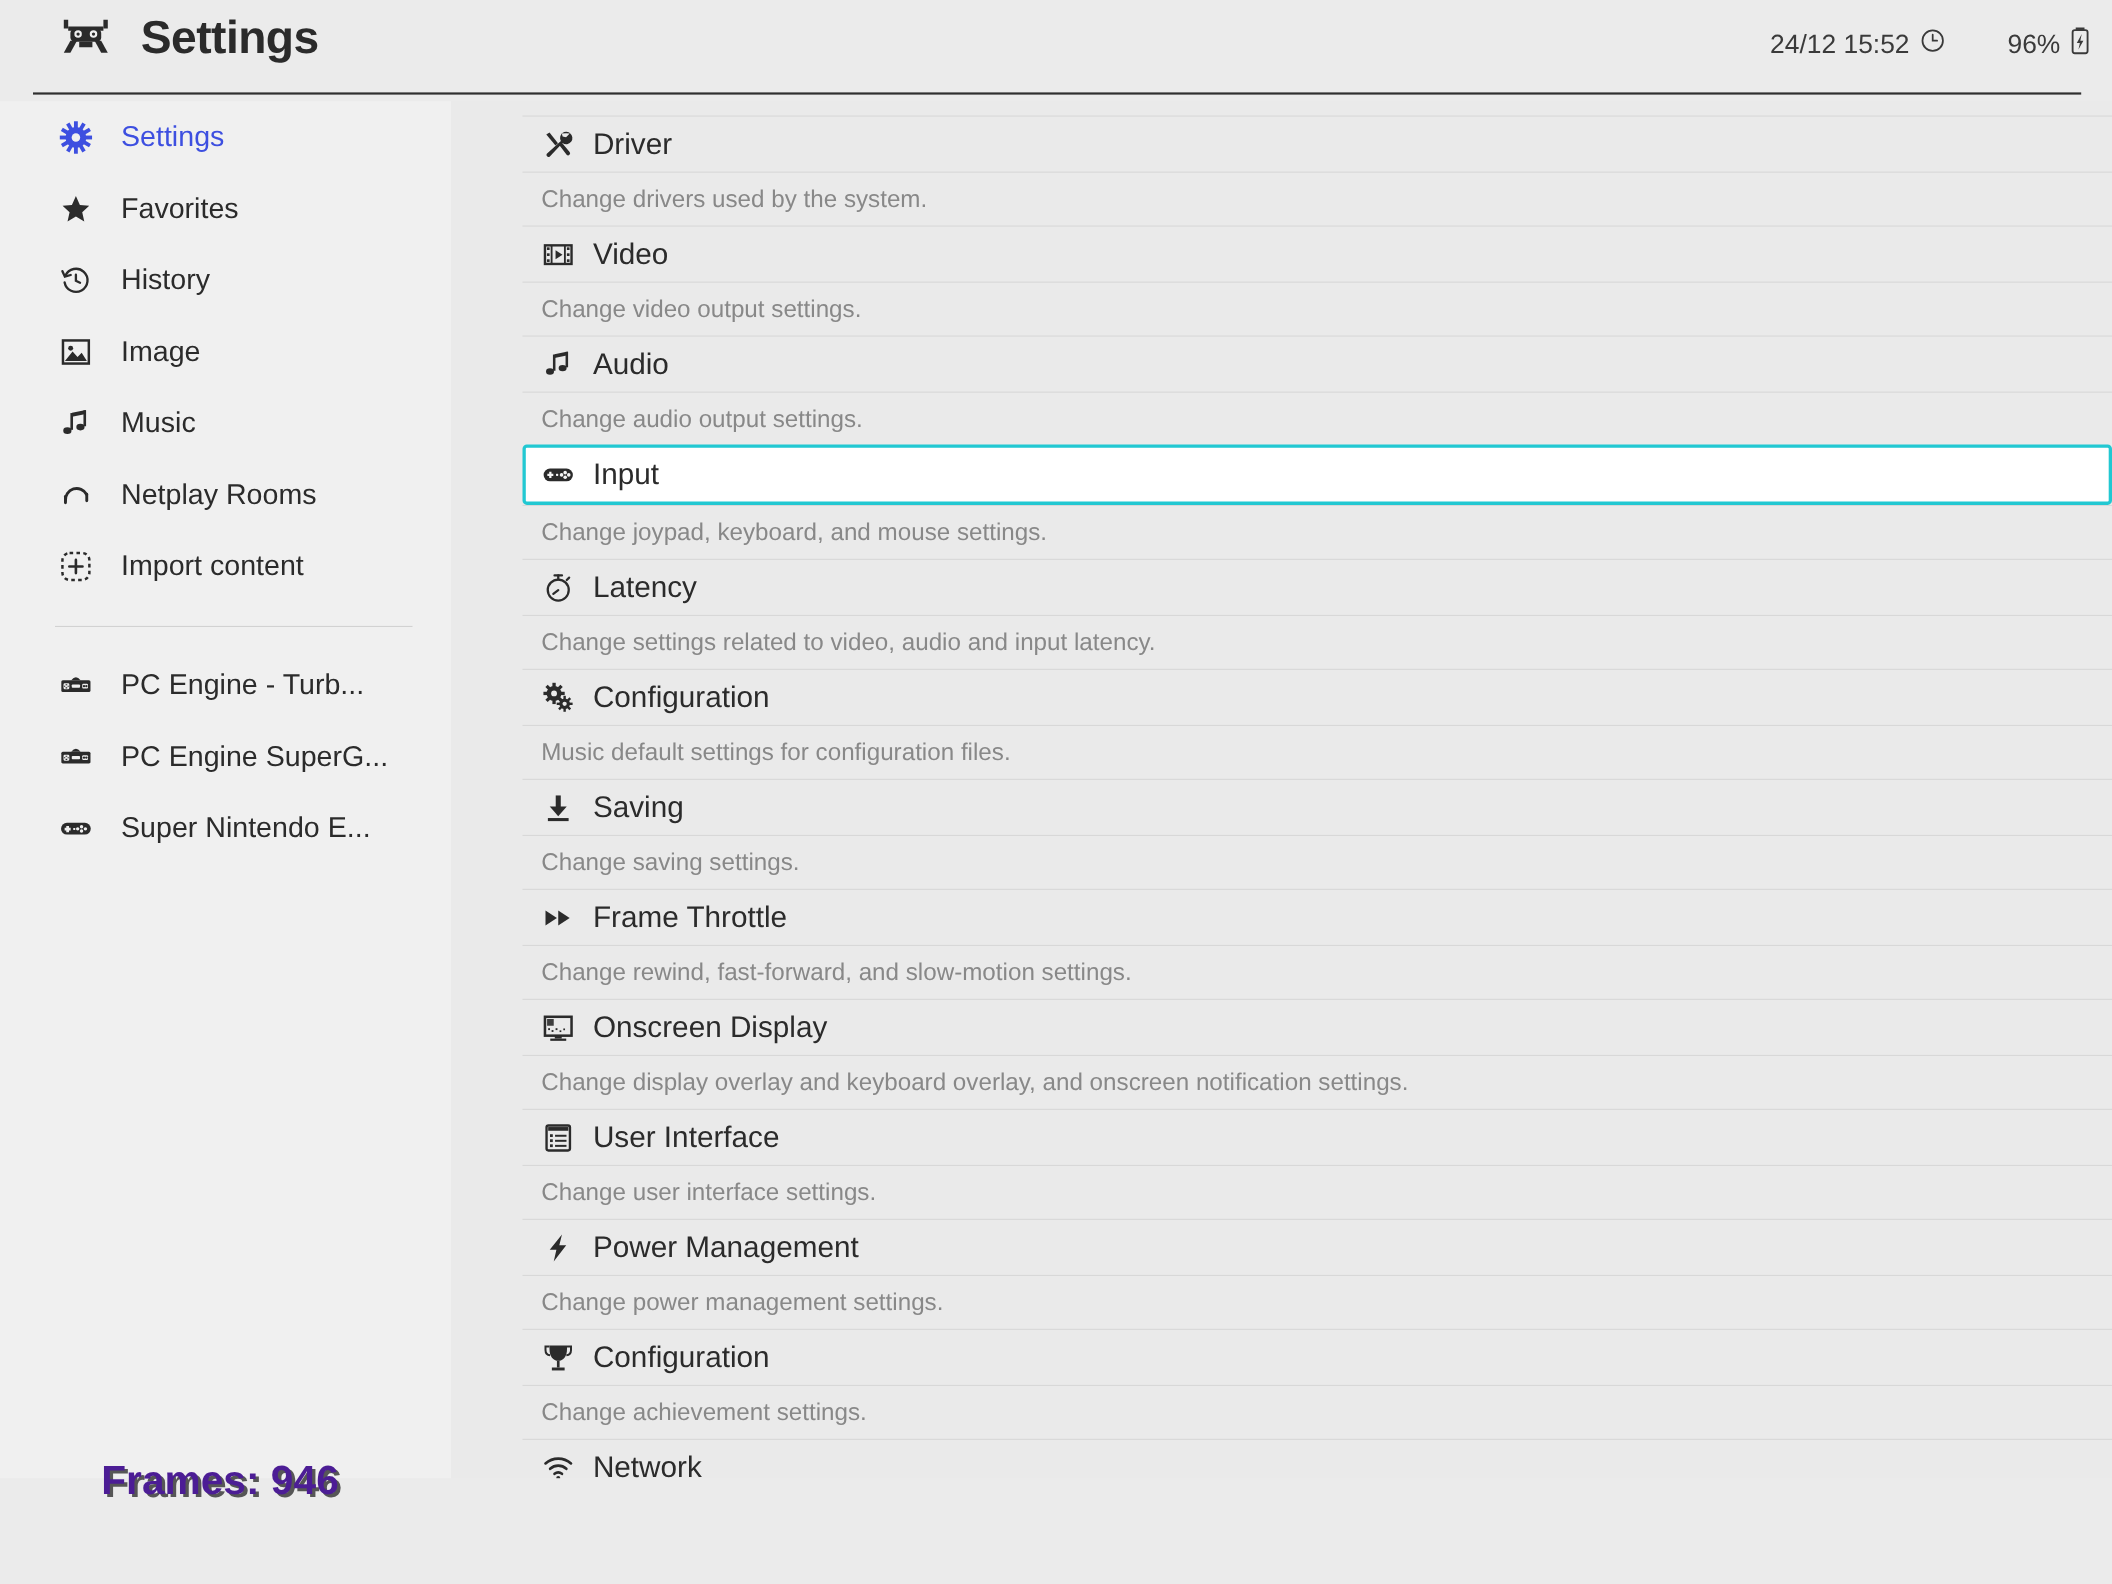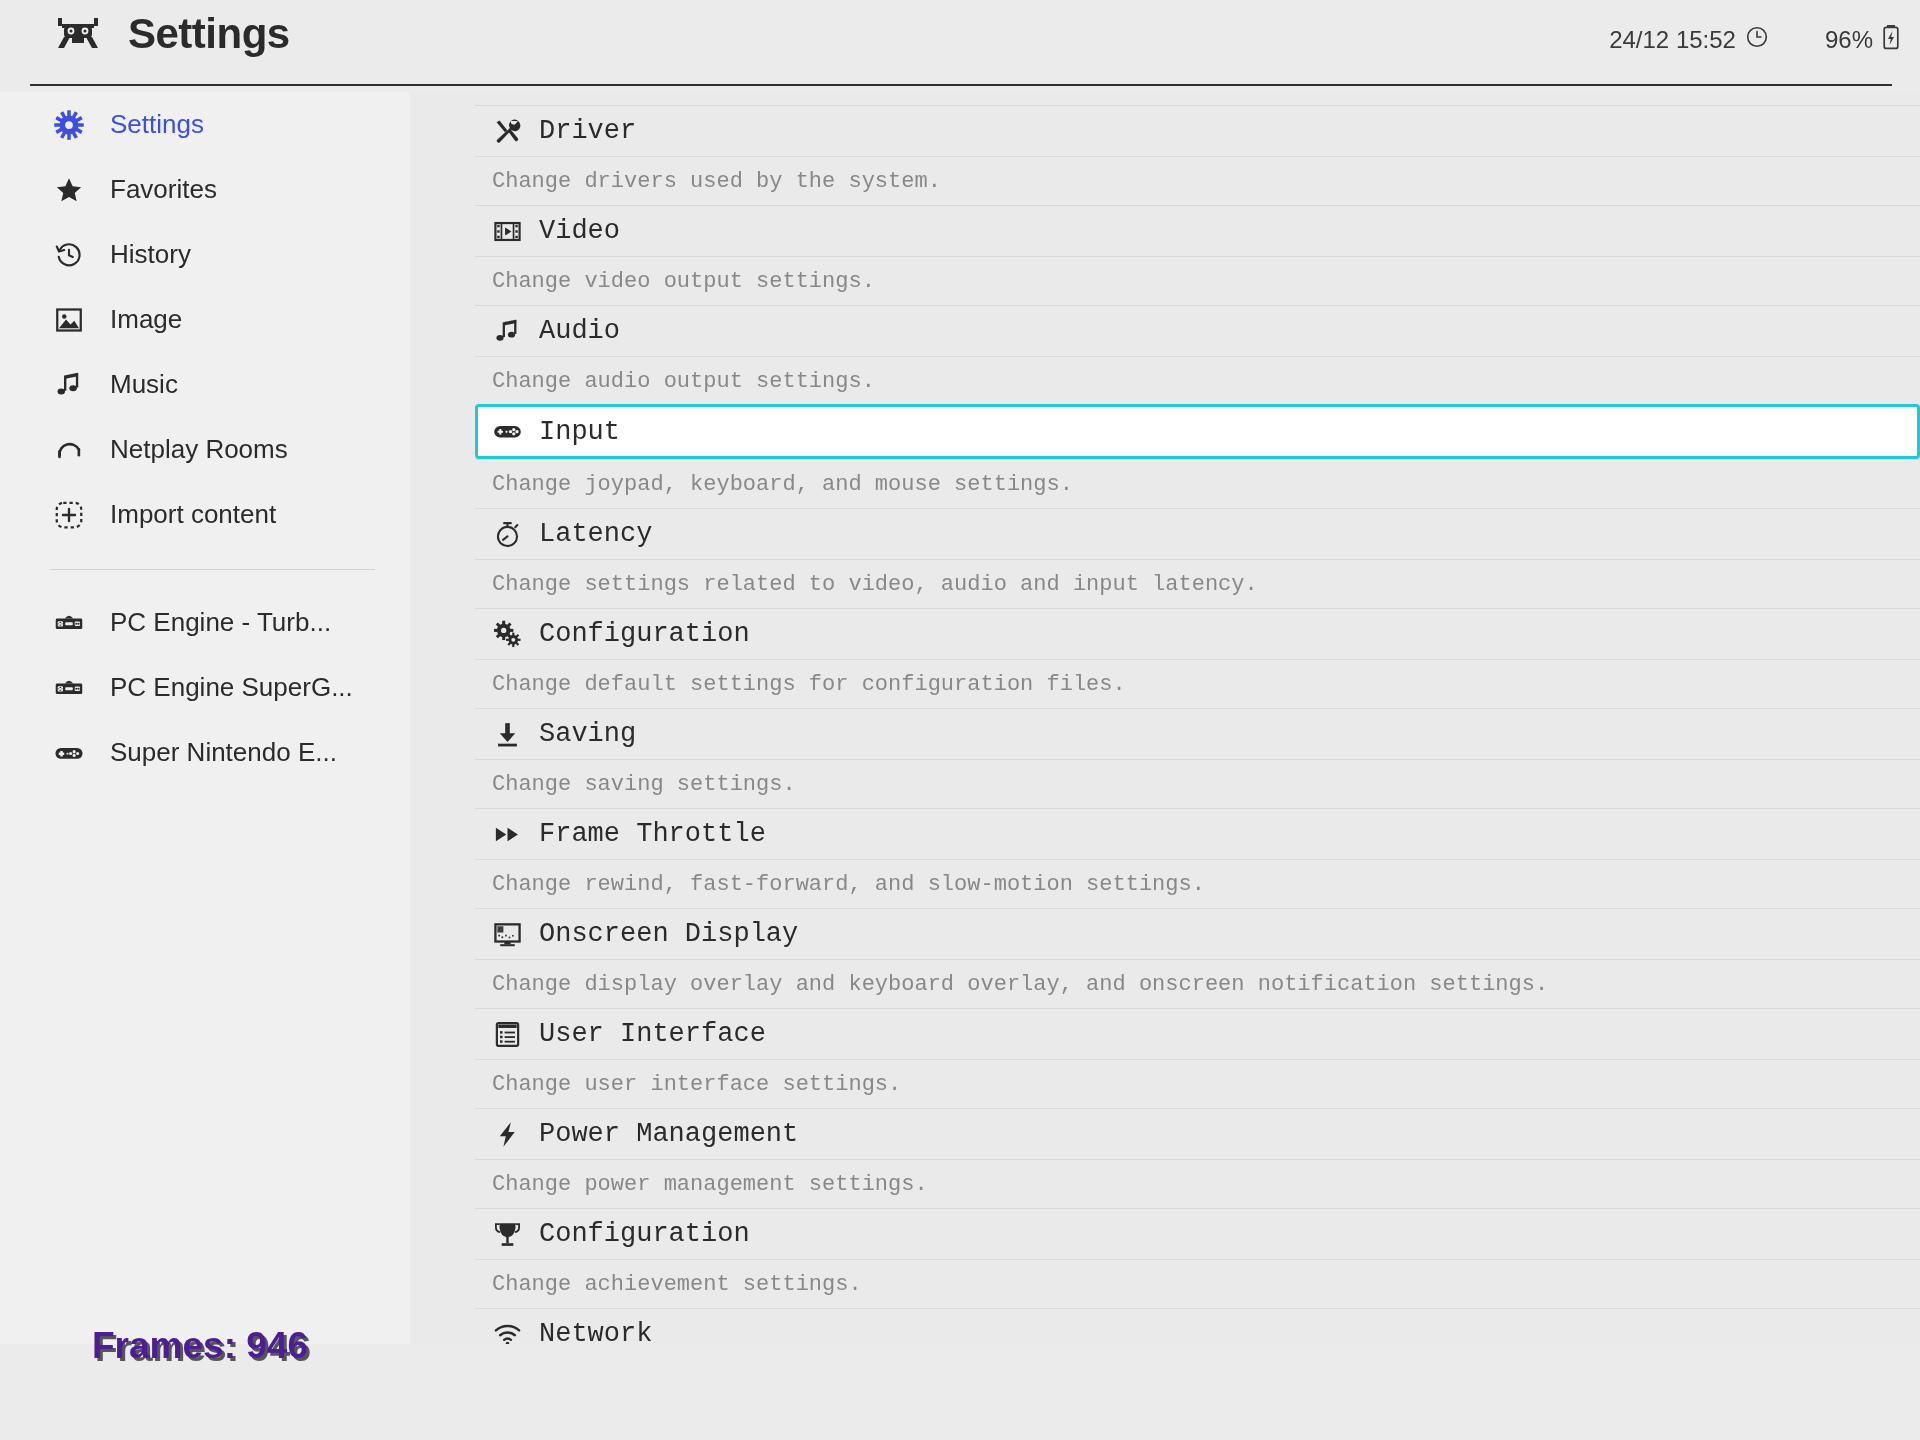--- a/index.html
+++ b/index.html
@@ -104,21 +104,20 @@
     position: absolute;
     left: 410px; top: 92px;
     width: 1510px; height: 1252px;
     background: #eaeaea;
     overflow: hidden;
   }
   #list {
     position: absolute;
     left: 65px; top: 13px;
     width: 1445px;
-    font-family: Liberation Mono, monospace;
   }
   .entry { position: relative; }
   .row-title {
     position: relative;
     height: 51px;
     display: flex;
     align-items: center;
     border-top: 1px solid #d8d8d8;
     box-sizing: border-box;
     padding-left: 17px;
@@ -499,21 +498,21 @@
                 <rect x="15.9" y="10.4" width="1.8" height="2.9" transform="rotate(270 16.8 16.4)"></rect>
                 <rect x="15.9" y="10.4" width="1.8" height="2.9" transform="rotate(315 16.8 16.4)"></rect>
                 <circle cx="16.8" cy="16.4" r="4.0"></circle>
                 <circle cx="16.8" cy="16.4" r="1.6" fill="#eaeaea"></circle>
               </g>
             </svg>
           </span>
           <span class="rlabel">Configuration</span>
         </div>
       </div>
-      <div class="row-sub">Change default settings for configuration files.</div>
+      <div class="row-sub">Music default settings for configuration files.</div>
       <div class="entry">
         <div class="row-title">
           <span class="ricon">
             <svg width="29" height="29" viewBox="0 0 24 24">
               <g fill="#2b2b2b">
                 <rect x="10.1" y="2.6" width="3.8" height="9.4"></rect>
                 <path d="M5.6 11.0 L18.4 11.0 L12 18.2 Z"></path>
                 <rect x="4.2" y="19.6" width="15.6" height="2.3"></rect>
               </g>
             </svg>

